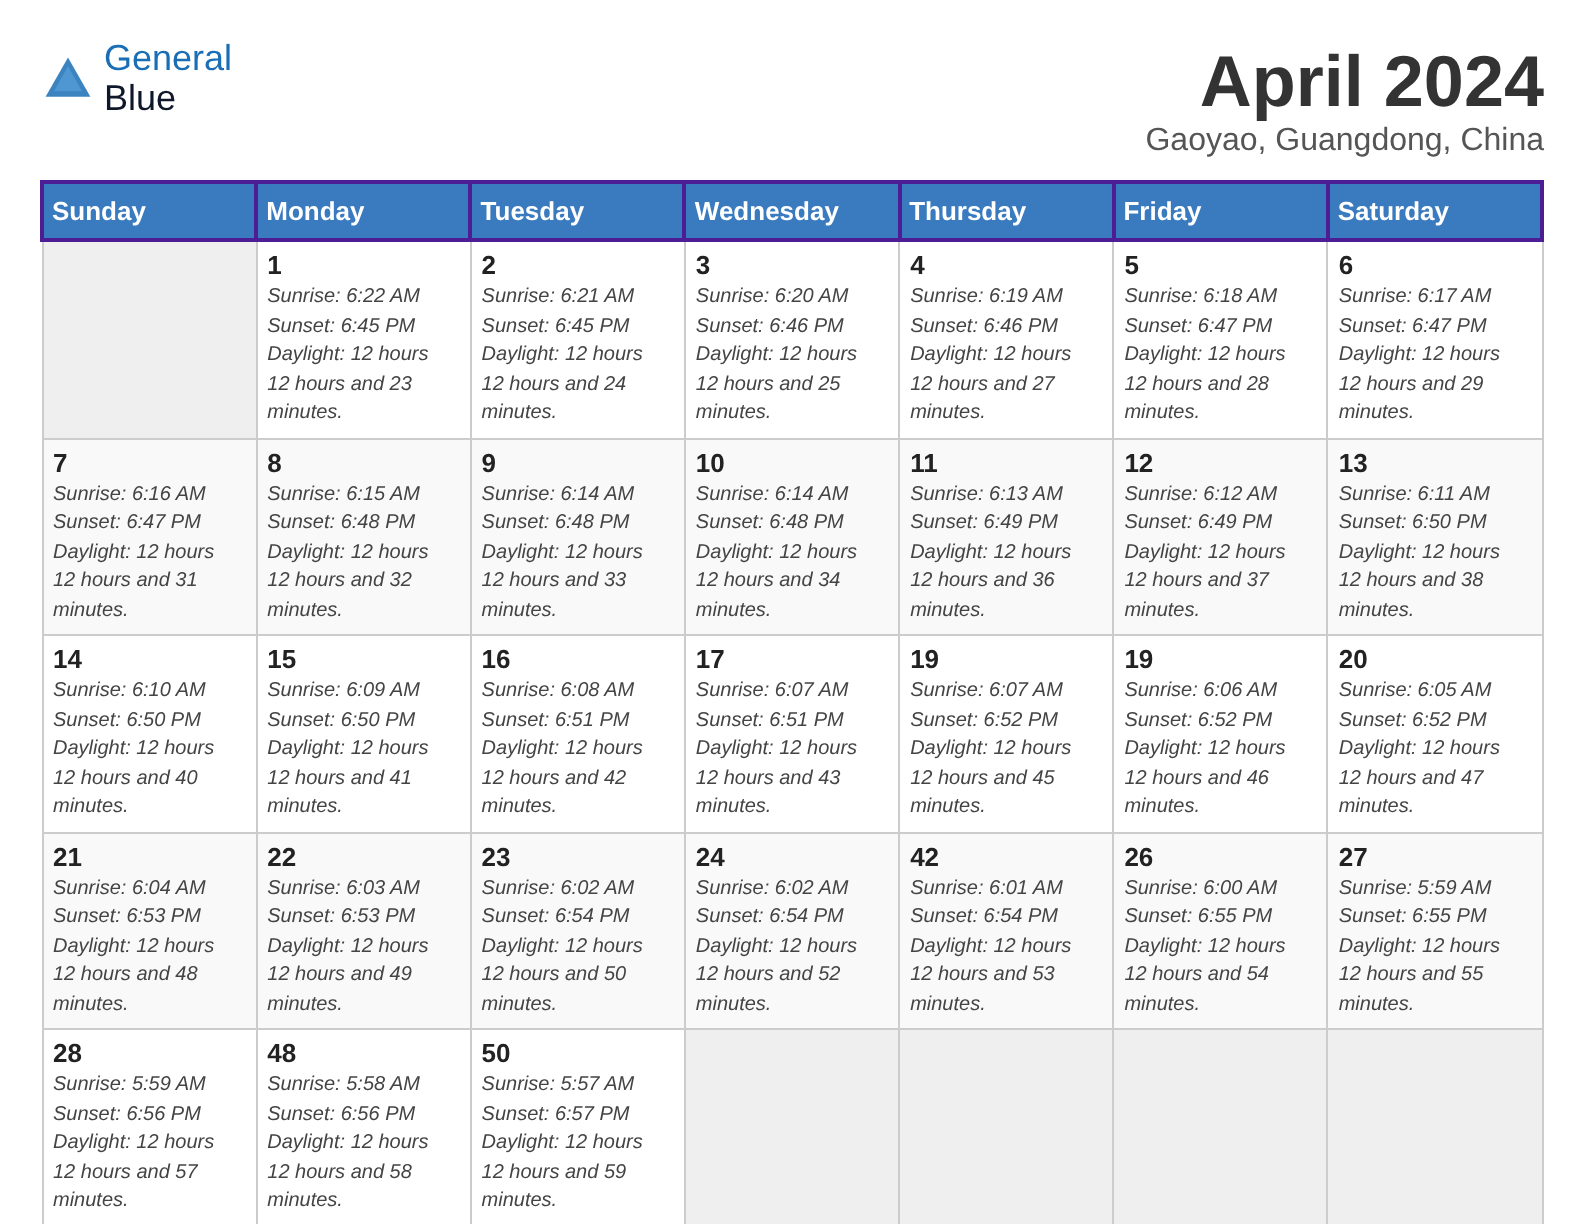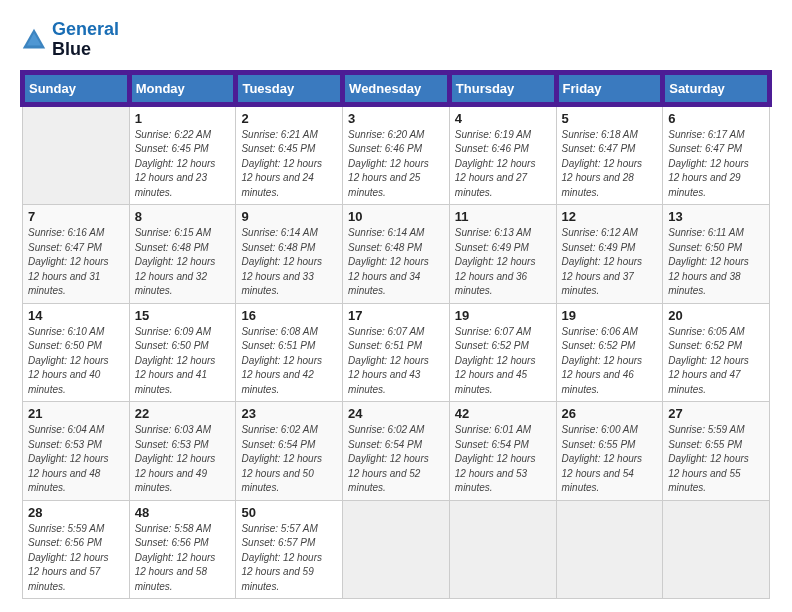--- a/index.html
+++ b/index.html
@@ -16,21 +16,21 @@
       align-items: flex-start;
       margin-bottom: 10px;
     }
     .logo {
       display: flex;
       align-items: center;
       gap: 4px;
     }
     .logo-text {
       font-size: 18px;
-      font-weight: bold;
+      font-weight: normal;
       color: #333;
       line-height: 1.1;
     }
     .logo-text span {
       color: #1a6eb5;
     }
     .logo-icon {
       width: 28px;
       height: 28px;
     }
@@ -51,21 +51,21 @@
       border-collapse: collapse;
       table-layout: fixed;
     }
     th {
       background-color: #3a7abf;
       color: #fff;
       font-size: 13px;
       font-weight: bold;
       padding: 6px 4px;
       text-align: left;
-      border: 5px solid #4c1d95;
+      border: 2px solid #4c1d95;
     }
     td {
       border: 1px solid #ccc;
       vertical-align: top;
       padding: 4px 5px;
       font-size: 10.5px;
       color: #333;
       height: 85px;
     }
     td.empty {
@@ -102,20 +102,24 @@
     <svg class="logo-icon" viewBox="0 0 40 40" xmlns="http://www.w3.org/2000/svg">
       <rect x="0" y="0" width="40" height="40" fill="none"></rect>
       <polygon points="20,4 36,32 4,32" fill="#1a6eb5" opacity="0.85"></polygon>
       <polygon points="20,10 30,28 10,28" fill="#5ba3e0" opacity="0.6"></polygon>
     </svg>
     <div class="logo-text">
       <span>General</span><br>
       <span style="color:#0f172a">Blue</span>
     </div>
   </div>
+  <div class="title-block">
+    <div class="month-title">April 2024</div>
+    <div class="location">Gaoyao, Guangdong, China</div>
+  </div>
 </div>
 
 <table>
   <thead>
     <tr>
     <th>Sunday</th>
         <th>Monday</th>
         <th>Tuesday</th>
         <th>Wednesday</th>
         <th>Thursday</th>

